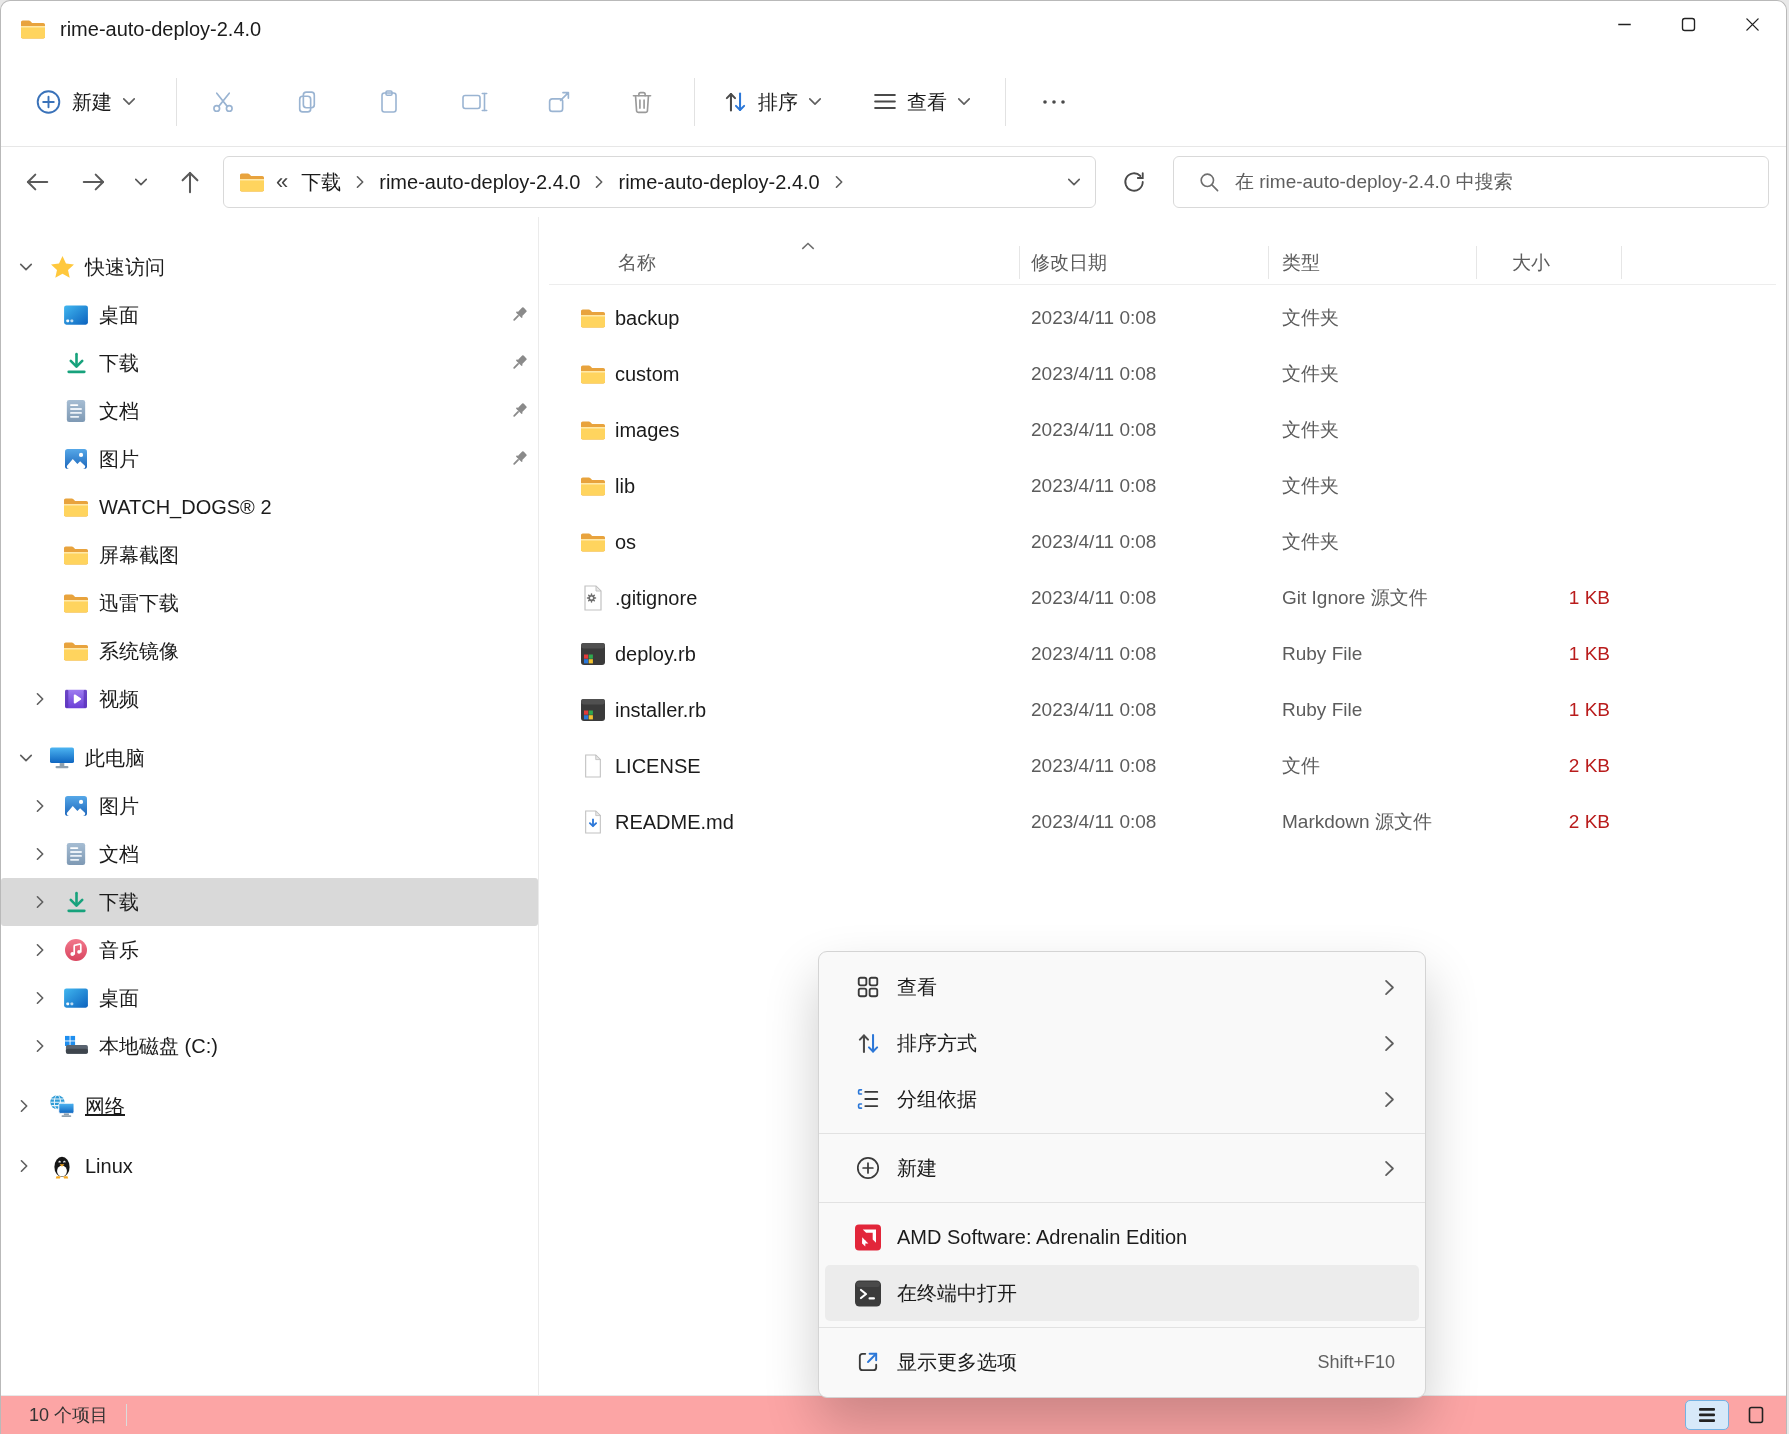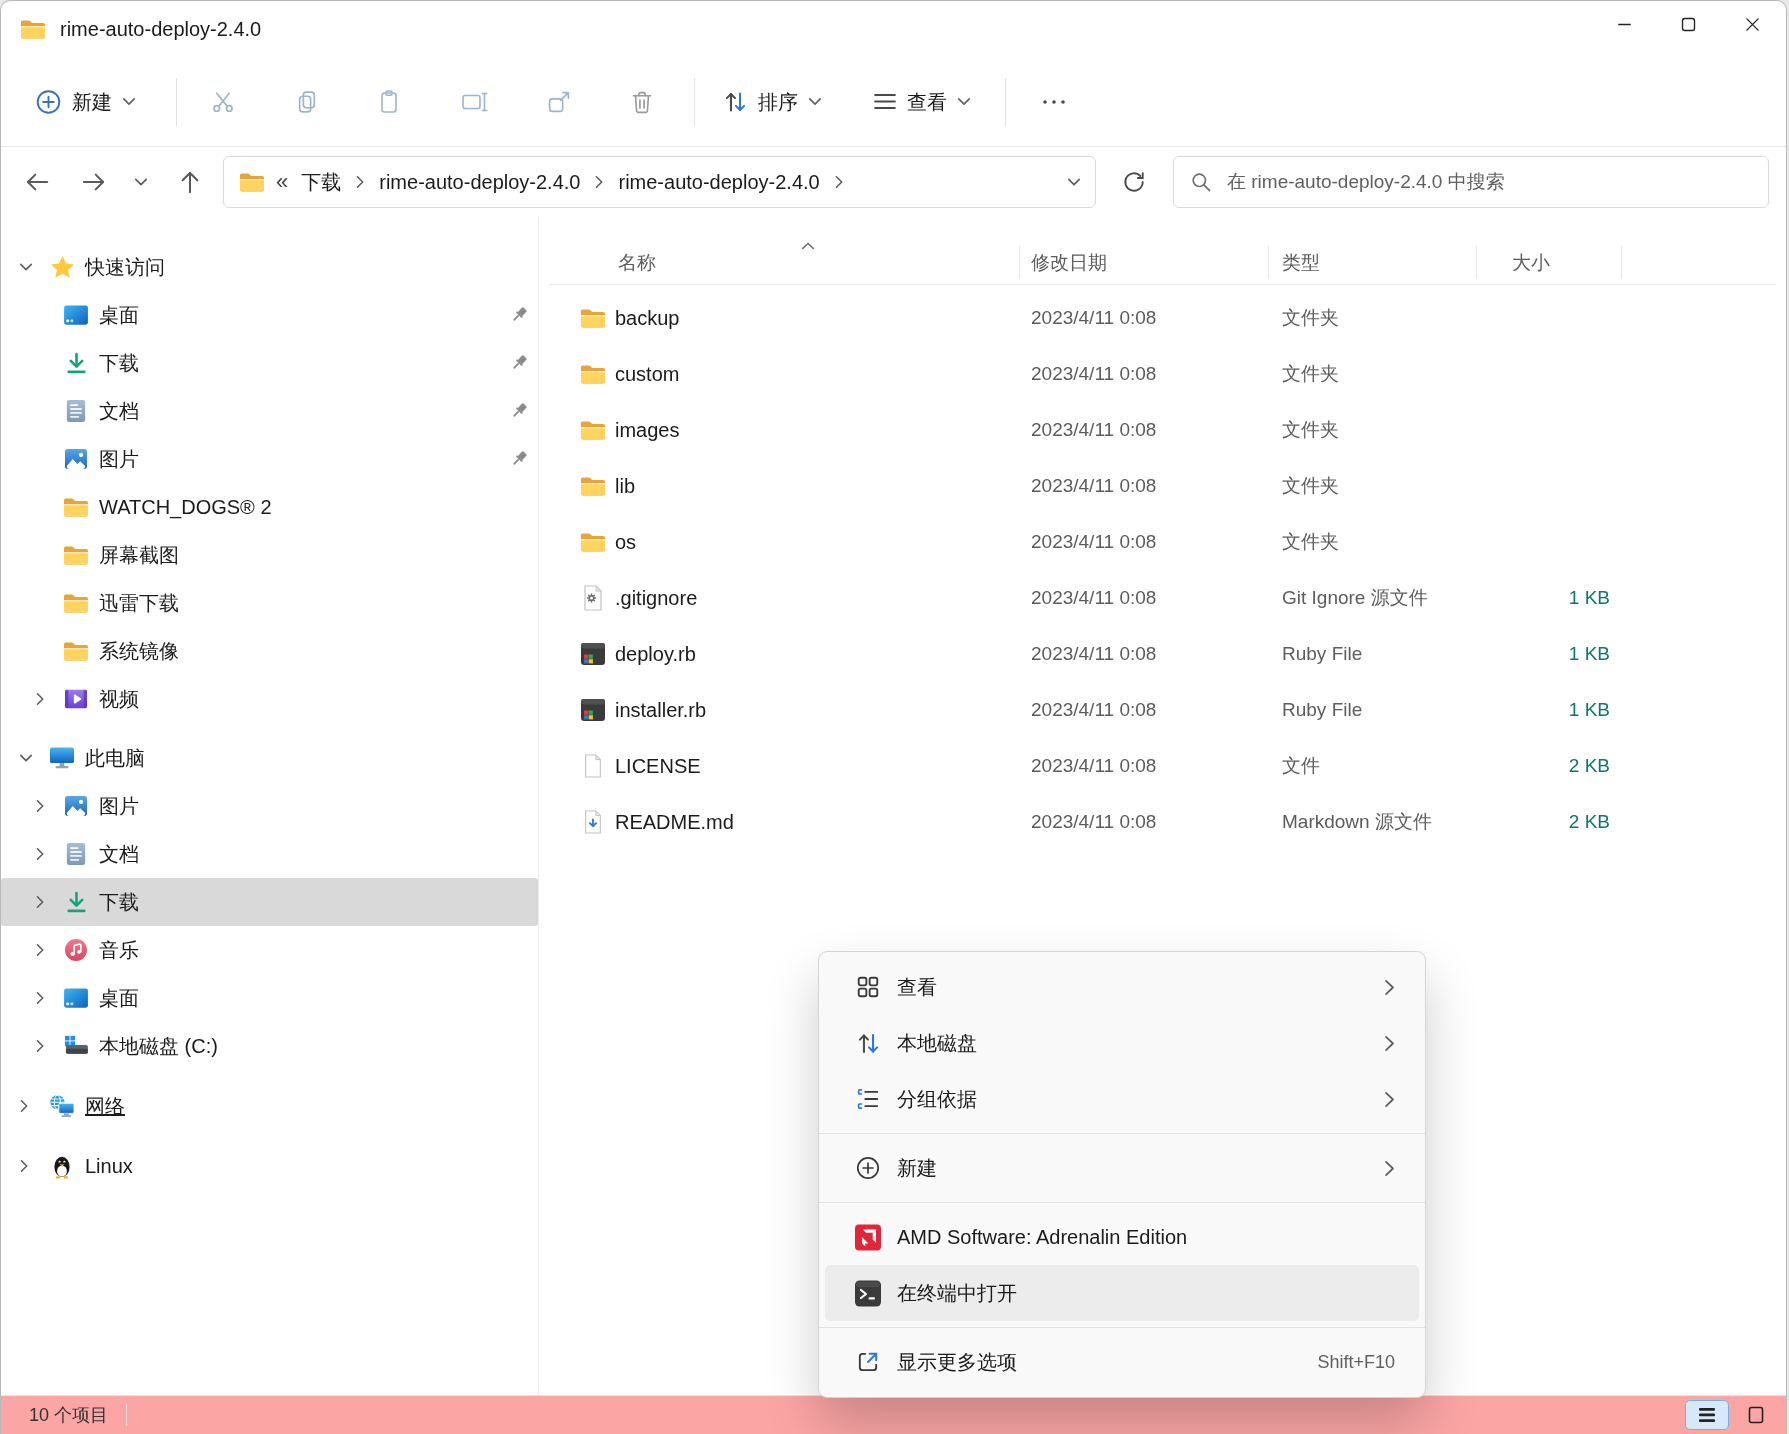--- a/index.html
+++ b/index.html
@@ -31,21 +31,21 @@
   
   .navrow{position:absolute;top:146px;left:0;right:0;height:70px}
   .nav-btn{position:absolute;top:50%;transform:translate(-50%,-50%);background:none;border:none;color:#5a5a5a;padding:6px;border-radius:5px;display:flex}
   .crumbbar{position:absolute;left:222px;top:9px;width:873px;height:52px;border:1px solid #d9d9d9;border-radius:6px;
             display:flex;align-items:center;padding:0 14px;font-size:20px;background:#fff;box-sizing:border-box}
   .crumb{padding:2px 5px;border-radius:4px;white-space:nowrap}
   .crumb-sep{margin:0 9px;color:#5f5f5f;display:flex}
   .dbl-chev{color:#444;font-size:22px;margin:0 8px 0 10px}
   .crumb-caret{margin-left:auto;color:#5f5f5f;display:flex}
   .searchbox{position:absolute;left:1172px;top:9px;width:596px;height:52px;border:1px solid #d9d9d9;border-radius:6px;
-             display:flex;align-items:center;padding:0 16px;gap:13px;background:#fff;box-sizing:border-box}
+             display:flex;align-items:center;padding:0 24px;gap:13px;background:#fff;box-sizing:border-box}
   .searchbox input{border:none;outline:none;font-size:19px;width:100%;background:transparent;color:#1b1b1b}
   .searchbox input::placeholder{color:#5f5f5f;opacity:1}
 
   
   .content{position:absolute;top:216px;left:0;right:0;bottom:39px;background:#fff}
   .vdivider{position:absolute;left:537px;top:0;bottom:0;width:1px;background:#ebebeb}
 
   
   .sidebar{position:absolute;left:0;top:0;width:537px;bottom:0;padding-top:26px;box-sizing:border-box;overflow:hidden}
   .side-row{position:relative;height:48px;display:flex;align-items:center;font-size:20px;box-sizing:border-box}
@@ -62,21 +62,21 @@
   .colh{position:absolute;top:0;height:100%;display:flex;align-items:center;font-size:19px;color:#5c5c5c;background:none;border:none;padding:0}
   .colsep{position:absolute;top:5px;height:33px;width:1px;background:#e6e6e6}
   .sortcaret{position:absolute;top:1px;display:flex}
   .rows{position:absolute;left:0;right:0;top:67px;padding-top:6px}
   .frow{position:relative;height:56px}
   .fcell{position:absolute;top:50%;transform:translateY(-50%);white-space:nowrap}
   .f-icon{left:40px;width:30px;display:flex;justify-content:center}
   .f-name{left:77px;font-size:20px;color:#1b1b1b}
   .f-date{left:493px;font-size:19px;color:#5c5c5c}
   .f-type{left:744px;font-size:19px;color:#5c5c5c}
-  .f-size{left:928px;width:144px;text-align:right;font-size:19px;color:#0f766e}
+  .f-size{left:928px;width:144px;text-align:right;font-size:19px;color:#b91c1c}
 
   
   .statusbar{position:absolute;left:0;right:0;bottom:0;height:39px;border-top:1px solid #e8e8e8;background:#fca5a5;
              display:flex;align-items:center;padding:0 8px 0 28px;box-sizing:border-box;font-size:18px;color:#333}
   .sb-sep{width:1px;height:22px;background:#dcdcdc;margin-left:18px}
   .view-toggles{margin-left:auto;display:flex;gap:5px;align-items:center}
   .vt-btn{width:44px;height:30px;border-radius:5px;border:1px solid transparent;background:none;display:flex;align-items:center;justify-content:center}
   .vt-btn.sel{background:#D7E9F9;border-color:#74B2E2}
 
   
@@ -857,21 +857,21 @@
       </div>
       <div class="menu-item">
         <span class="icon mi-icon">
           <svg viewBox="0 0 22 22" width="25" height="25" fill="none" stroke-linecap="round" stroke-linejoin="round">
             <path d="M7 18.5V4" stroke="#4a4a4a" stroke-width="1.8"></path>
             <path d="M3.4 7.6L7 4l3.6 3.6" stroke="#4a4a4a" stroke-width="1.8"></path>
             <path d="M15 3.5V18" stroke="#2B77D8" stroke-width="1.8"></path>
             <path d="M11.4 14.4L15 18l3.6-3.6" stroke="#2B77D8" stroke-width="1.8"></path>
           </svg>
         </span>
-        <span>本地磁盘</span>
+        <span>排序方式</span>
         <span class="mi-right">
           <svg viewBox="0 0 8 12" width="11" height="17" fill="none" stroke="currentColor" stroke-width="1.3" stroke-linecap="round" stroke-linejoin="round">
             <path d="M1.5 1.2L6.5 6l-5 4.8"></path>
           </svg>
         </span>
       </div>
       <div class="menu-item">
         <span class="icon mi-icon">
           <svg viewBox="0 0 22 22" width="24" height="24" fill="none" stroke-linecap="round">
             <path d="M8.5 4.5h11M8.5 11h11M8.5 17.5h11" stroke="#3a3a3a" stroke-width="1.7"></path>

